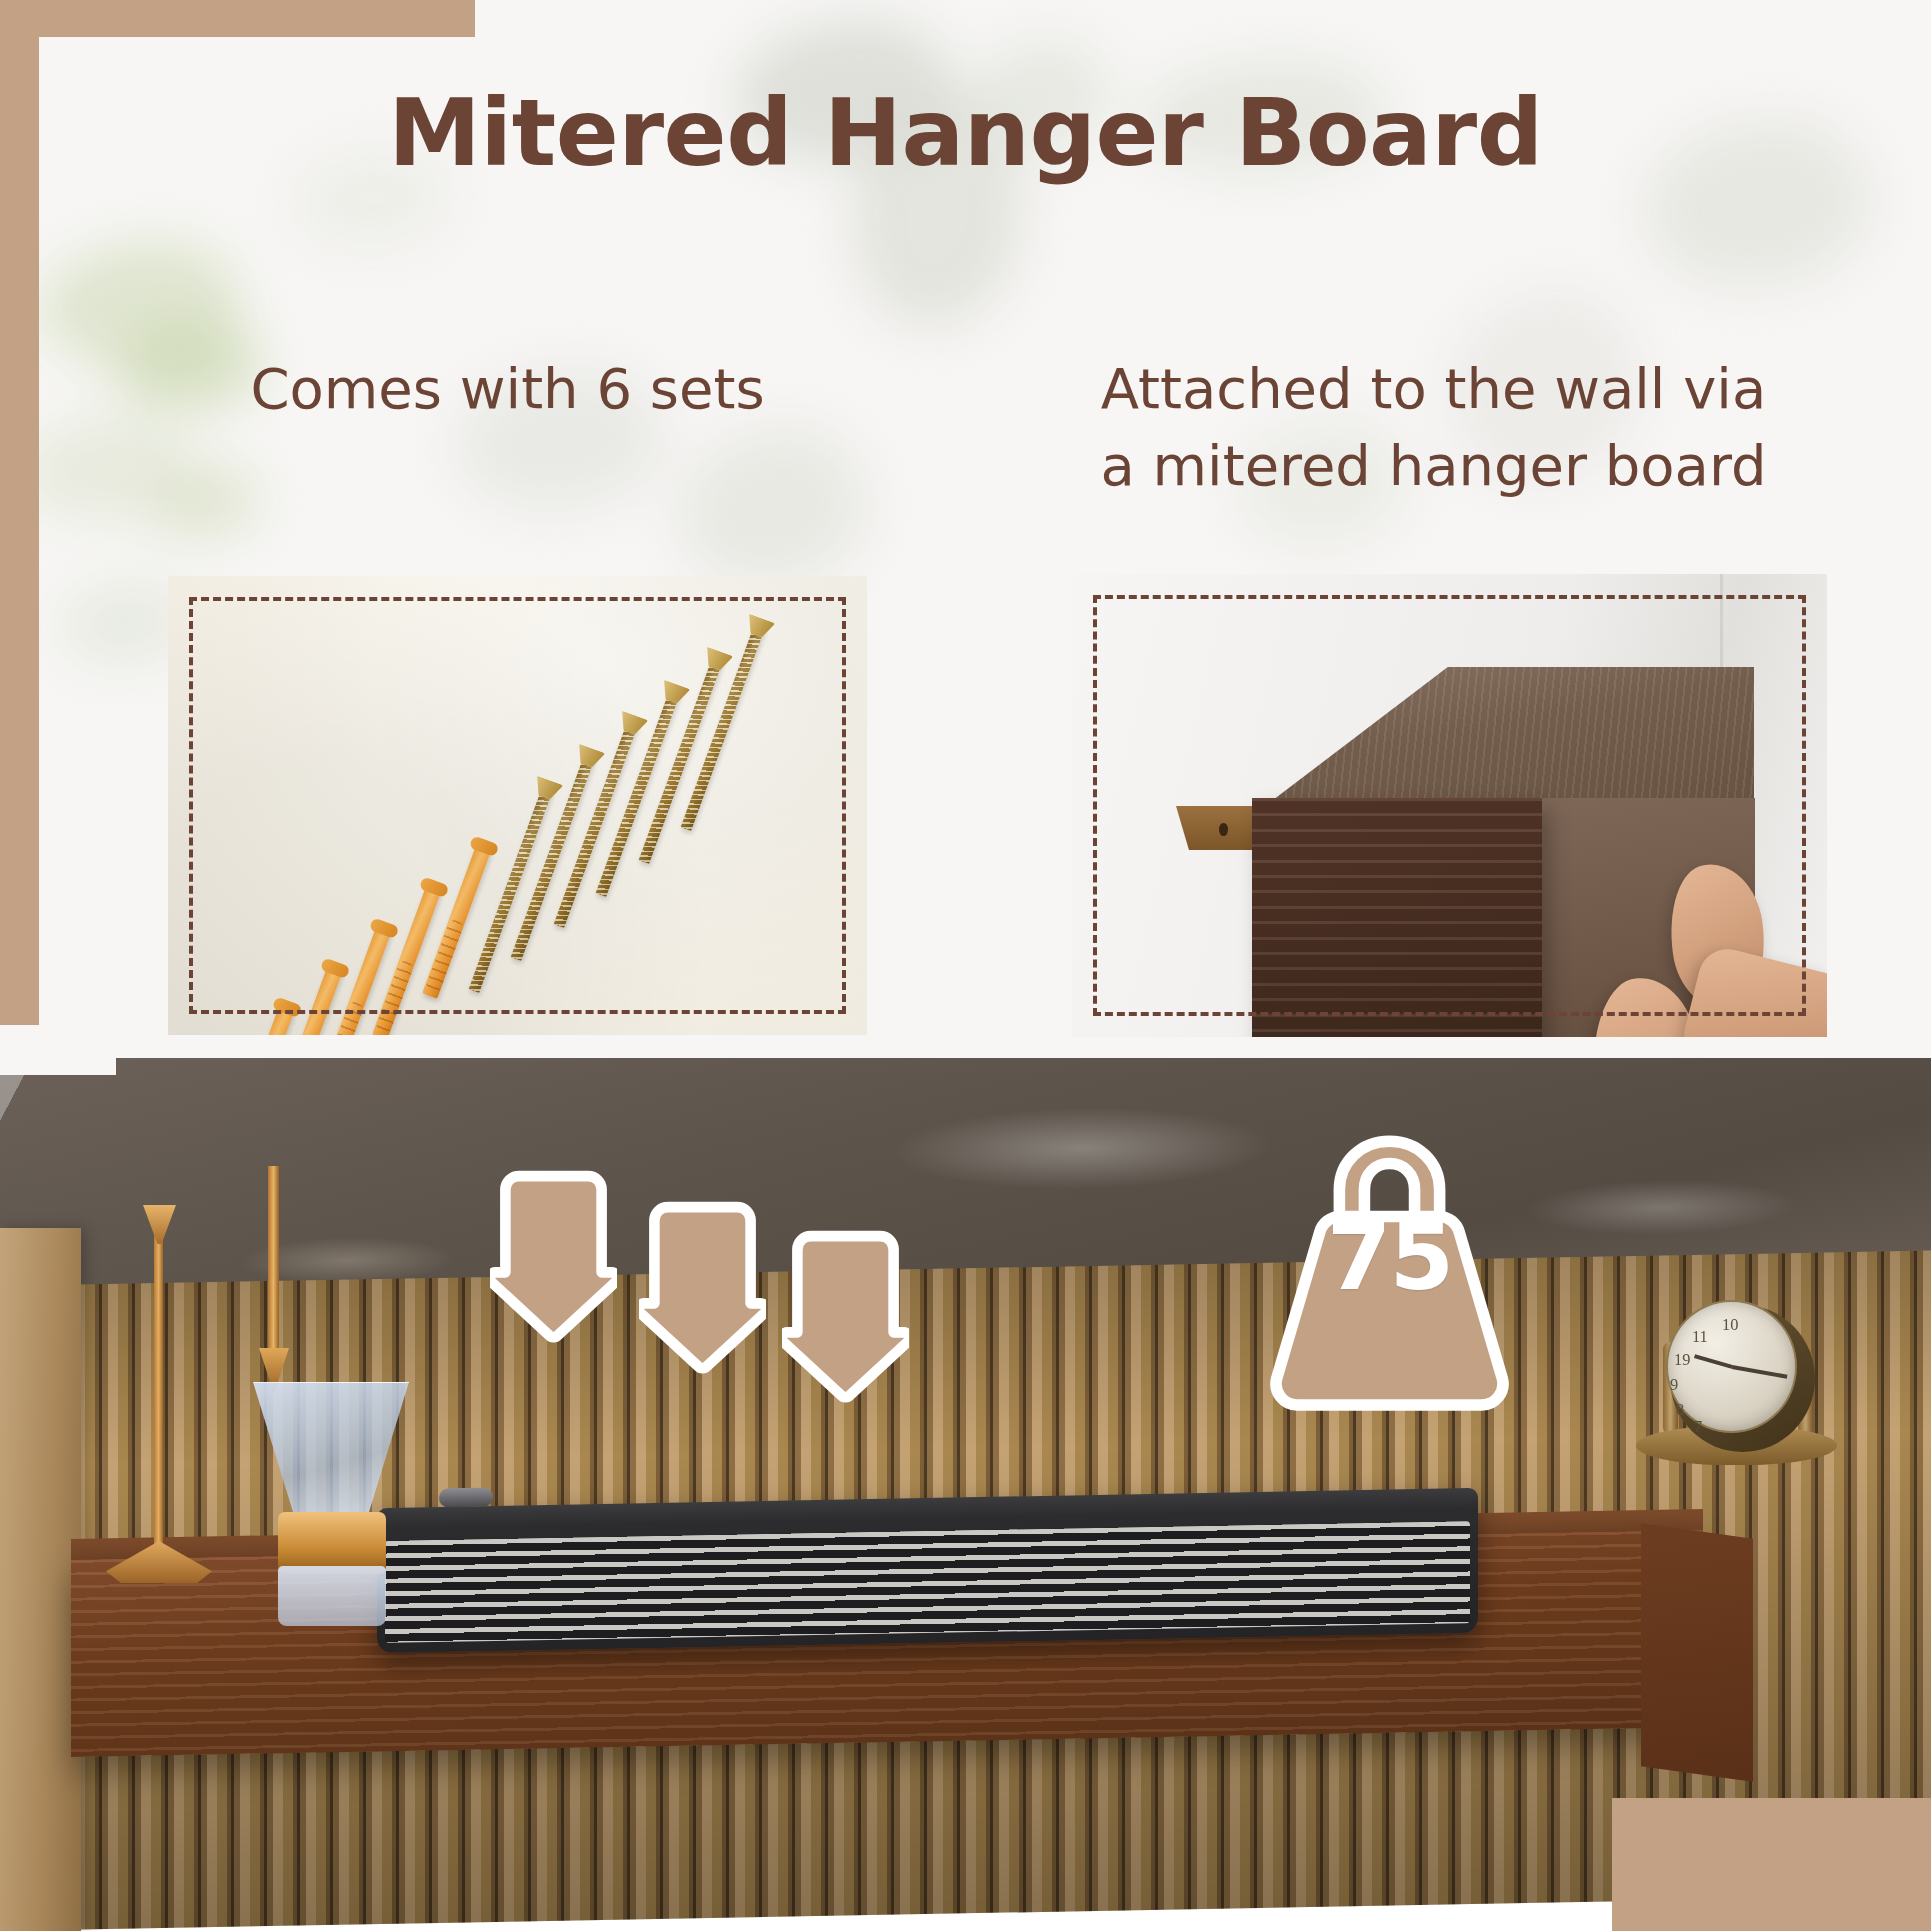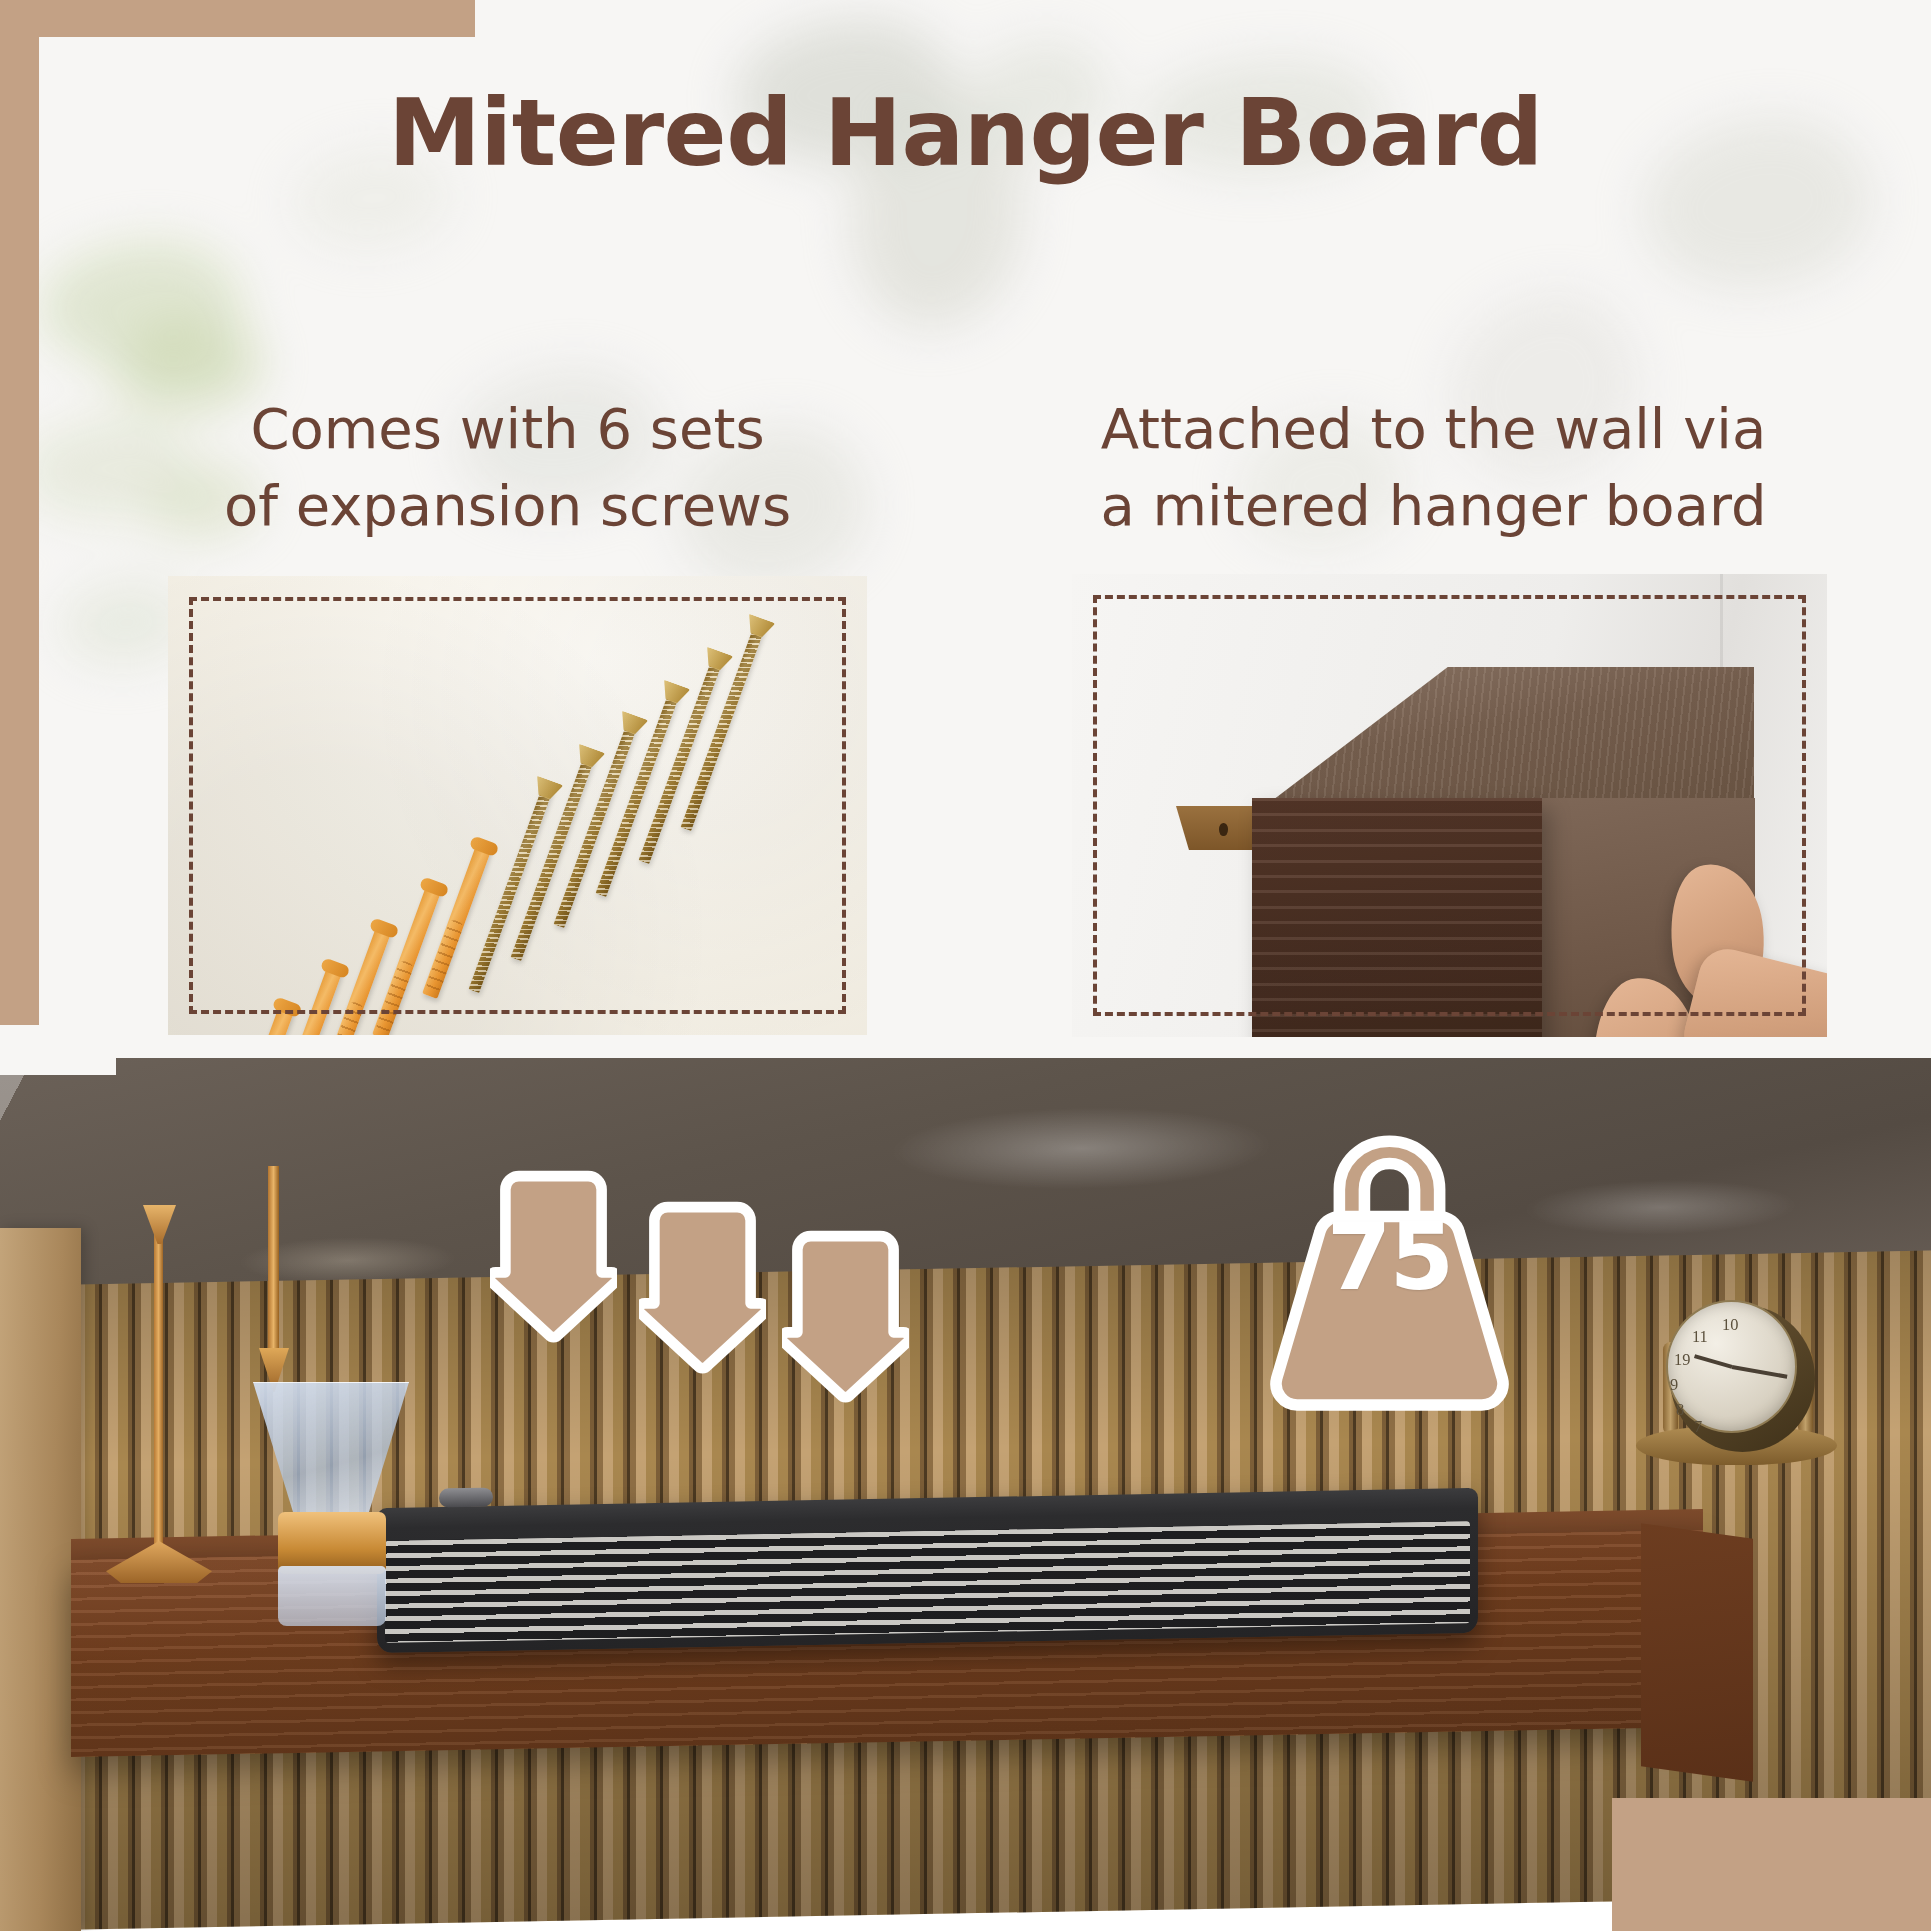--- a/index.html
+++ b/index.html
@@ -43,21 +43,21 @@
     position:absolute; left:0; top:85px; width:1931px;
     text-align:center;
     font-size:93px; font-weight:bold; letter-spacing:-0.5px;
     color:#6b4436; line-height:1.05; z-index:8;
     font-family:"DejaVu Sans", sans-serif;
   }
 
   
   .subtitle { position:absolute; z-index:8; color:#6b4436;
     font-size:56px; line-height:1.38; font-weight:400;
-    font-family:"DejaVu Sans", sans-serif; text-align:center;margin-top:40px; }
+    font-family:"DejaVu Sans", sans-serif; text-align:center; }
   .sub-left  { left:126px;  top:350px; width:763px; }
   .sub-right { left:994px; top:350px; width:879px; }
 
   
   .photo-card { position:absolute; z-index:9; overflow:hidden; }
   .photo-card .dash {
     position:absolute; left:21px; top:21px; right:21px; bottom:21px;
     border:4.8px dashed #6b4436; z-index:12; pointer-events:none;
   }
   .pc-left  { left:168px;  top:576px;  width:699px; height:459px; background:#f2efe9; }
@@ -305,21 +305,20 @@
       <div class="leaf" style="left:290px; top:145px; width:164px; height:106px; background:#dce0d3; opacity:.35;"></div>
     </div>
 
     <div class="corner-tl-bar"></div>
     <div class="corner-tl-side"></div>
 
     <h1 class="headline">Mitered Hanger Board</h1>
 
     <div class="subtitle sub-left">
       <div>Comes with 6 sets</div>
-      <div>of expansion screws</div>
     </div>
 
     <div class="subtitle sub-right">
       <div>Attached to the wall via</div>
       <div>a mitered hanger board</div>
     </div>
 
     <div class="photo-card pc-left">
       <div class="board">
 

